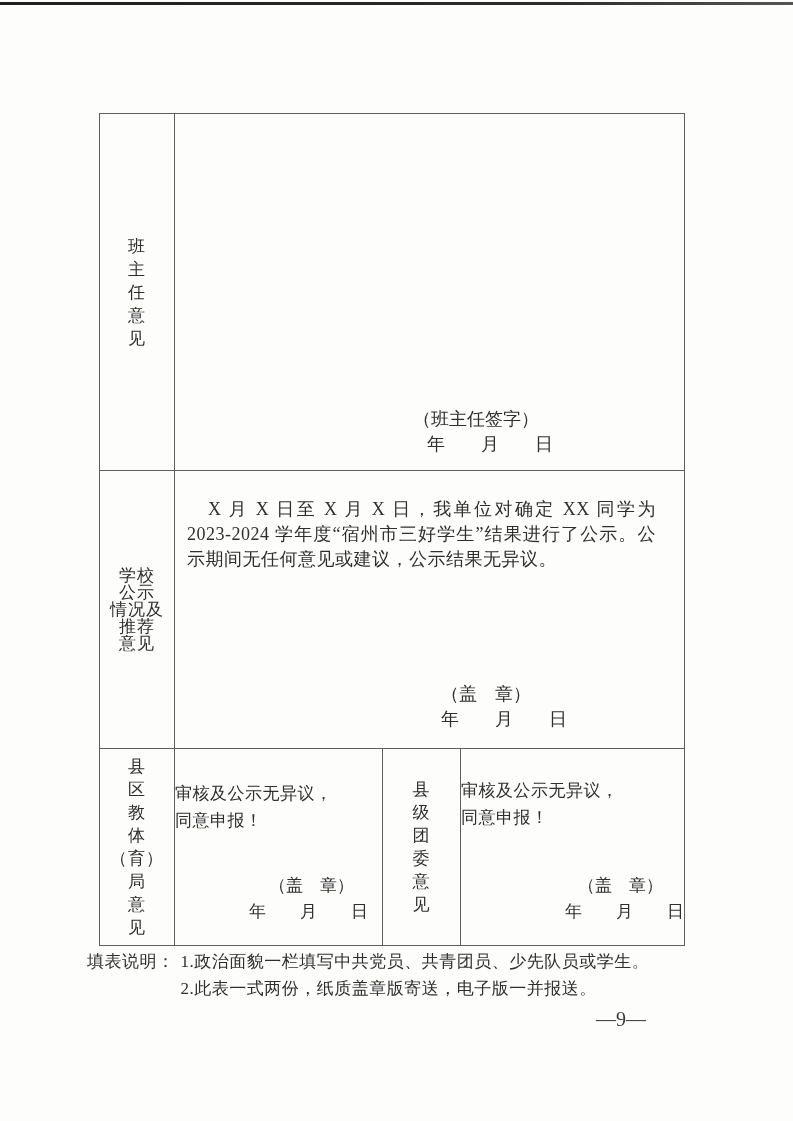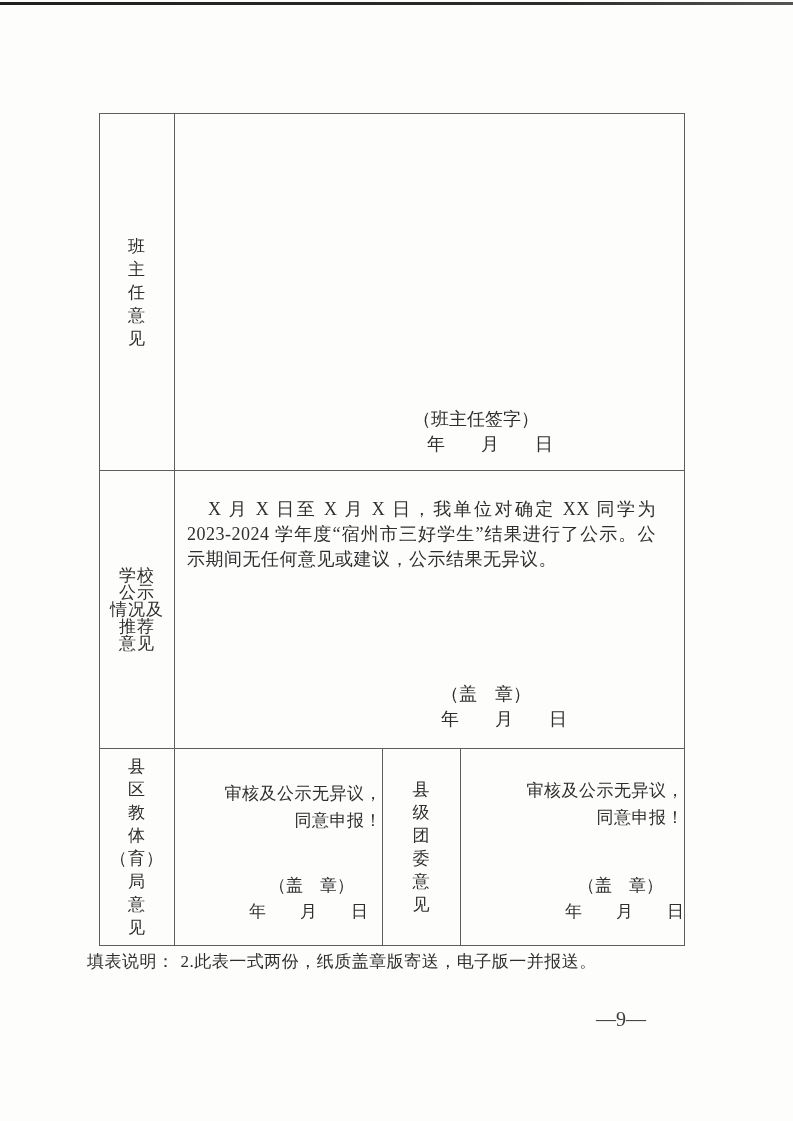--- a/index.html
+++ b/index.html
@@ -55,21 +55,21 @@
 
   
   .public-notice {
     margin: 8px; padding: 18px 20px 0 4px;
     font-size: 18px; line-height: 25px;
     text-indent: 21px; letter-spacing: 0.5px;
     text-align: justify;
   }
 
   
-  .opinion { text-align: right; font-size: 17px; line-height: 27px; letter-spacing: 0.5px; }
+  .opinion { text-align: left; font-size: 17px; line-height: 27px; letter-spacing: 0.5px; }
   .opinion-l { padding-top: 31px; }
   .opinion-r { padding-top: 28px; }
 
   
   .notes {
     position: absolute; left: 87px; top: 948px;
     display: flex; font-size: 17px; line-height: 27px; letter-spacing: 0.5px;
     white-space: nowrap;
     gap: 6px;
   }
@@ -170,18 +170,19 @@
           <div class="date-line">年　　月　　日</div>
         </div>
       </div>
     </div>
 
   </div>
 
   <div class="notes">
     <div class="notes-label">填表说明：</div>
     <div class="notes-items">
+      <div>1.政治面貌一栏填写中共党员、共青团员、少先队员或学生。</div>
       <div>2.此表一式两份，纸质盖章版寄送，电子版一并报送。</div>
     </div>
   </div>
 
   <div class="page-number">—9—</div>
 </div>
 
 </body></html>

